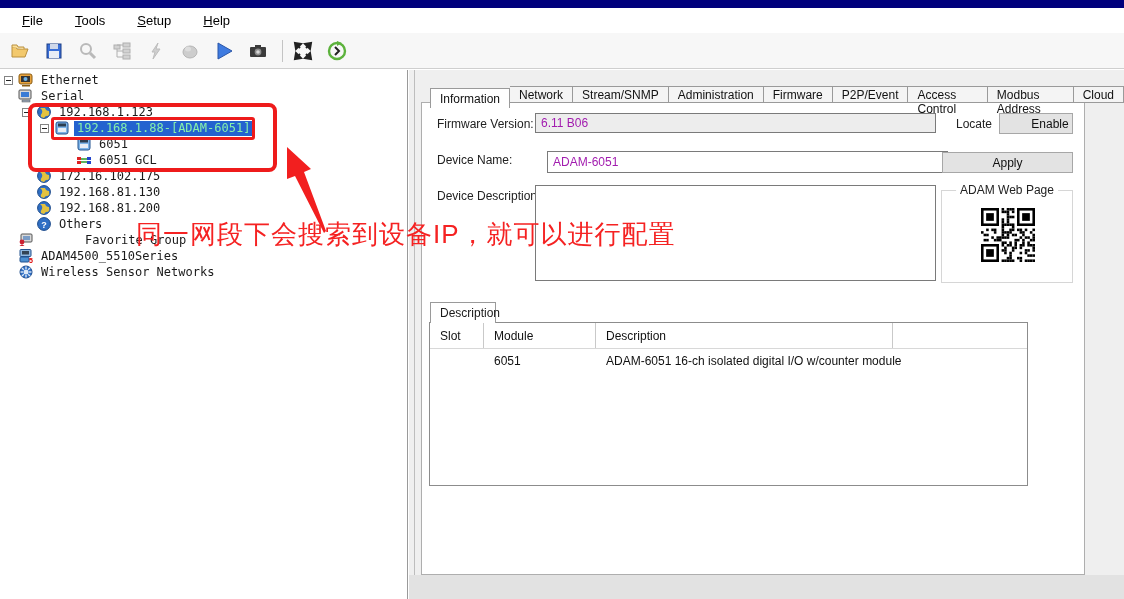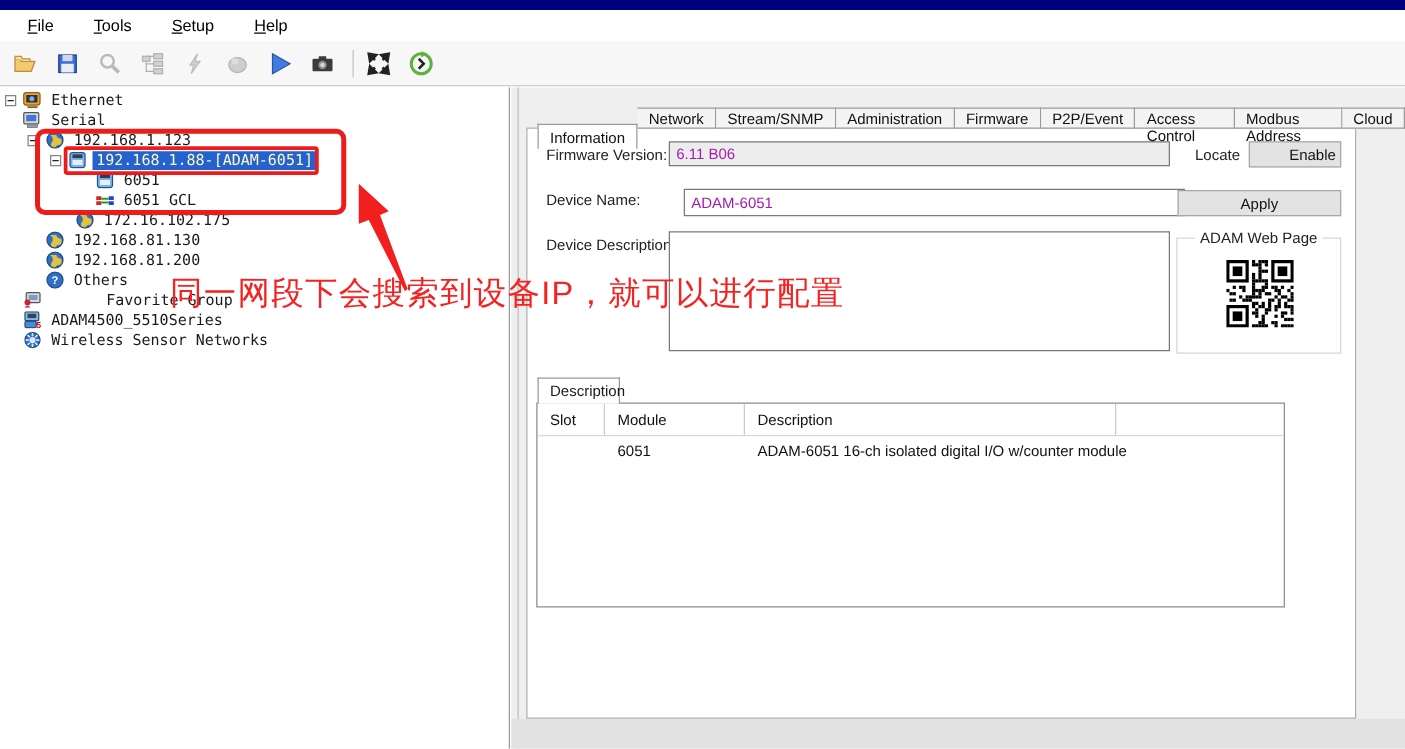--- a/index.html
+++ b/index.html
@@ -19,37 +19,37 @@
 
   
   .tree-panel { left:0; top:70px; width:408px; height:529px; background:#fff; border-right:1px solid #9a9a9a; }
   .tree { position:absolute; left:0; top:2px; width:100%; font-family:"DejaVu Sans Mono","Liberation Mono",monospace; font-size:12px; }
   .tree-row { height:16px; display:flex; align-items:center; white-space:nowrap; }
   .expander { width:9px; height:9px; border:1px solid #848484; background:#fff; position:relative; margin-right:5px; flex:0 0 9px; }
   .expander::after { content:""; position:absolute; left:1px; top:3px; width:5px; height:1px; background:#222; }
   .tree-icon { width:16px; height:14px; margin-right:4px; flex:0 0 16px; }
   .tree-icon svg { display:block; }
   .tree-label { padding:0 3px; line-height:15px; }
-  .tree-label.sel { background:#2463cf; color:#fef9c3; }
+  .tree-label.sel { background:#2463cf; color:#86efac; }
 
   
   .anno-box-outer { left:28px; top:103px; width:249px; height:69px; border:4px solid #ee1b1b; border-radius:8px; z-index:30; pointer-events:none; }
   .anno-box-inner { left:51px; top:117px; width:204px; height:23px; border:3px solid #ee1b1b; border-radius:3px; z-index:31; pointer-events:none; }
   .anno-arrow { left:260px; top:135px; z-index:30; pointer-events:none; }
   .anno-text { left:136px; top:218px; z-index:32; color:#f52222; font-size:26px; line-height:32px; letter-spacing:1px; white-space:nowrap; pointer-events:none; }
 
   
   .right-panel { left:409px; top:70px; width:715px; height:529px; background:#efefef; }
   .right-inner-line { left:414px; top:70px; width:1px; height:529px; background:#bdbdbd; }
   .right-bottom { left:409px; top:575px; width:715px; height:24px; background:#e2e2e2; }
   .tab-page { left:421px; top:102px; width:664px; height:473px; background:#fff; border:1px solid #aeaeae; }
   .tabstrip { left:430px; top:84px; height:19px; display:flex; z-index:5; }
   .tab { height:17px; margin-top:2px; padding:1px 9px 0 9px; font-size:12px; background:#f4f4f4; border:1px solid #9a9a9a; border-left:none; color:#111; }
   .tab:first-child { border-left:1px solid #9a9a9a; }
-  .tab.active { height:20px; margin-top:15px; background:#fff; border-left:1px solid #9a9a9a; border-bottom:none; padding-top:3px; z-index:6; }
+  .tab.active { height:20px; margin-top:4px; background:#fff; border-left:1px solid #9a9a9a; border-bottom:none; padding-top:3px; z-index:6; }
 
   .fld-label { font-size:12px; color:#222; z-index:4; }
   .txt-input { border:1px solid #7a7a7a; font-size:12px; padding:0 5px; font-family:"Liberation Sans",sans-serif; color:#a21caf; z-index:4; }
   .btn { background:#e3e3e3; border:1px solid #a7a7a7; font-size:12px; color:#111; text-align:center; z-index:4; font-family:"Liberation Sans",sans-serif; }
   .groupbox { border:1px solid #d6d6d6; z-index:4; }
   .groupbox-legend { position:absolute; top:-8px; left:50%; transform:translateX(-50%); background:#fff; padding:0 4px; font-size:12px; color:#222; white-space:nowrap; }
 
   .desc-tab { left:430px; top:302px; width:66px; height:21px; background:#fff; border:1px solid #9a9a9a; border-bottom:none; z-index:6; font-size:12px; padding:3px 0 0 9px; }
   .desc-table { left:429px; top:322px; width:599px; height:164px; background:#fff; border:1px solid #8c8c8c; z-index:5; }
   .dt-header { display:flex; height:26px; border-bottom:1px solid #d8d8d8; }
@@ -204,21 +204,21 @@
           <svg width="16" height="14" viewBox="0 0 16 14">
             <rect x="1" y="4" width="4" height="3" fill="#d22"></rect>
             <rect x="1" y="8" width="4" height="3" fill="#d22"></rect>
             <rect x="11" y="4" width="4" height="3" fill="#2244cc"></rect>
             <rect x="11" y="8" width="4" height="3" fill="#2244cc"></rect>
             <path d="M5 6 L11 6 M5 9 L11 9" stroke="#2a9a2a" stroke-width="1.6"></path>
           </svg>
         </span>
         <span class="tree-label">6051 GCL</span>
       </div>
-      <div class="tree-row" style="padding-left: 36px; margin-left: 24px;">
+      <div class="tree-row" style="padding-left: 36px;">
         <span class="tree-icon">
           <svg width="16" height="14" viewBox="0 0 16 14">
             <circle cx="8" cy="7" r="6.4" fill="#2f6fc4" stroke="#1c4a8a"></circle>
             <path d="M4 3 Q7 5 6 8 Q4 10 5 12 L8 13 Q10 10 12 11 Q14 9 13 6 Q10 6 9 3 Z" fill="#e3c23e"></path>
           </svg>
         </span>
         <span class="tree-label">172.16.102.175</span>
       </div>
       <div class="tree-row" style="padding-left: 36px;">
         <span class="tree-icon">

